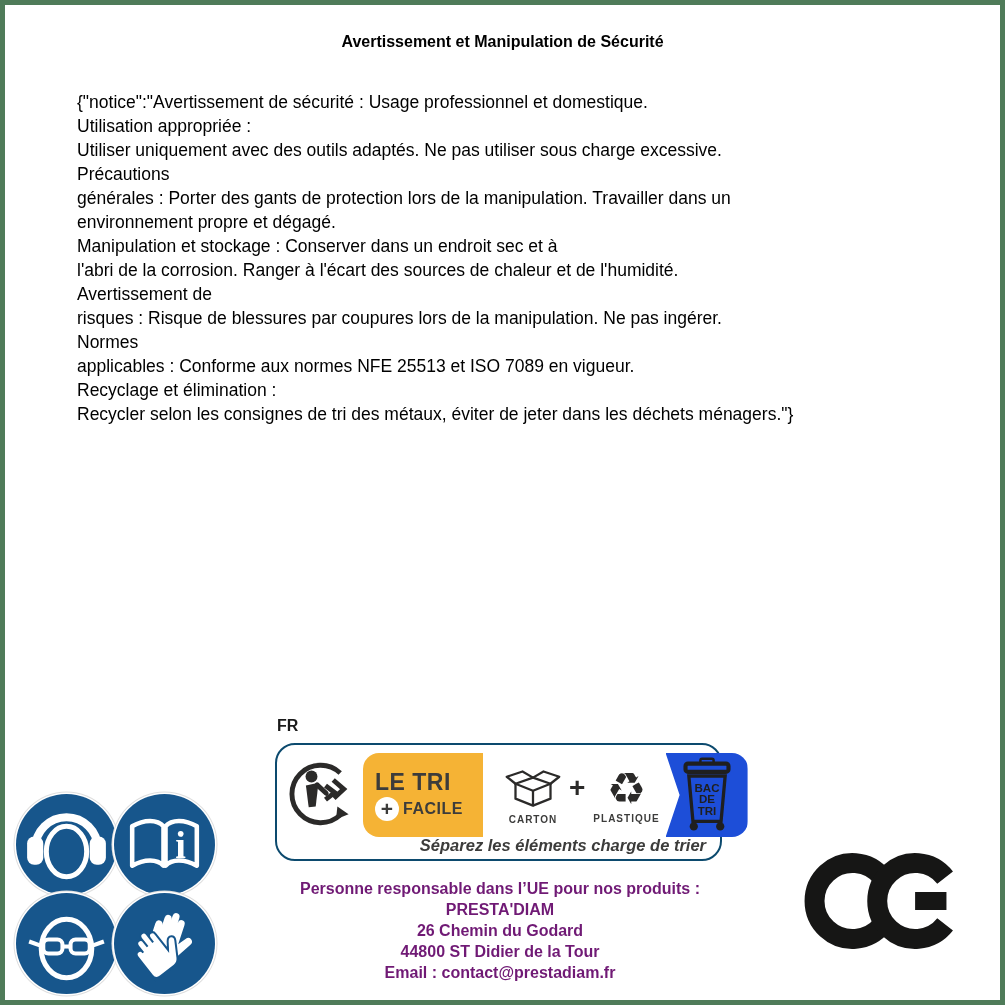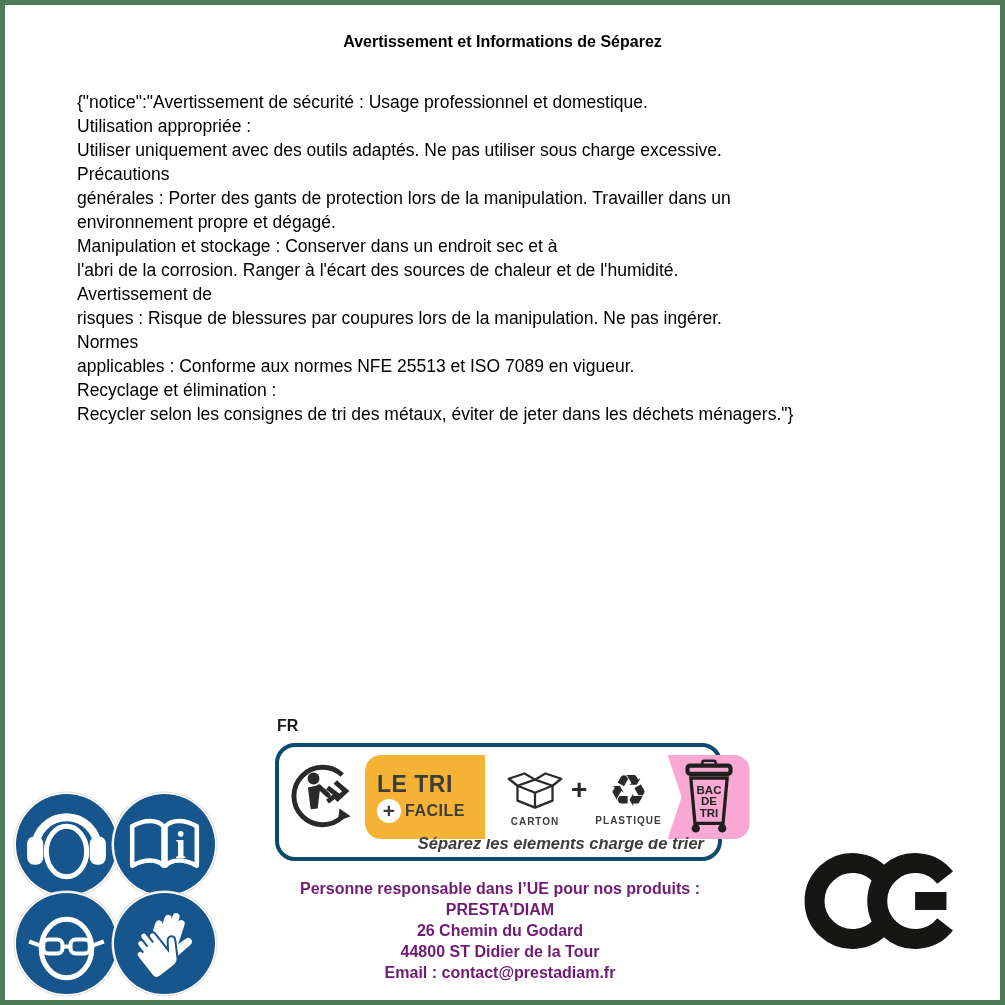--- a/index.html
+++ b/index.html
@@ -14,21 +14,21 @@
   }
   .notice{
     position:absolute;top:85px;left:72px;width:860px;
     font-size:17.5px;line-height:24px;color:#000;white-space:pre-line;
   }
 
   
   .fr-label{position:absolute;top:712px;left:272px;font-size:16px;font-weight:bold;color:#1a1a1a;}
   .badge-box{
     position:absolute;top:738px;left:270px;width:447px;height:118px;box-sizing:border-box;
-    border:4px solid #0c4a6e;border-radius:20px;background:#fff;
+    border:2px solid #0c4a6e;border-radius:20px;background:#fff;
   }
   .badge-row{position:absolute;top:8px;left:8px;height:84px;display:flex;align-items:stretch;}
   .triman{width:70px;height:74px;margin:4px 6px 0 2px;flex:none;}
   .yellow-left{
     position:relative;flex:none;background:#f5b335;border-radius:16px 0 0 16px;
     display:flex;flex-direction:column;justify-content:center;padding:0 4px 0 12px;width:104px;
   }
   .yellow-left::after{
     content:"";position:absolute;right:-13px;top:0;width:0;height:0;
     border-top:42px solid transparent;border-bottom:42px solid transparent;border-left:13px solid #f5b335;
@@ -42,21 +42,21 @@
   .facile{font-size:16px;font-weight:bold;color:#3c3c3b;letter-spacing:.5px;}
   .white-mid{
     position:relative;flex:none;background:#fff;display:flex;align-items:center;
     padding:0 6px 0 22px;z-index:1;
   }
   .mat{display:flex;flex-direction:column;align-items:center;}
   .mat-label{font-size:10px;font-weight:bold;color:#3c3c3b;letter-spacing:1px;margin-top:2px;}
   .mid-plus{font-size:28px;font-weight:bold;color:#2b2a29;margin:0 8px 14px 8px;}
   .recycle-glyph{font-size:44px;line-height:44px;color:#2b2a29;}
   .yellow-right{
-    flex:none;background:#f9a8d4;border-radius:0 16px 16px 0;width:82px;
+    flex:none;background:#1d4ed8;border-radius:0 16px 16px 0;width:82px;
     clip-path:polygon(0 0,100% 0,100% 100%,0 100%,14px 50%);
     display:flex;align-items:center;justify-content:center;
   }
   .badge-caption{
     position:absolute;right:14px;bottom:4px;font-size:16.5px;font-style:italic;
     font-weight:600;color:#3c3c3b;
   }
 
   
   .contact{
@@ -75,21 +75,21 @@
   #picto-eye{top:888px;left:11px;}
   #picto-gloves{top:888px;left:109px;}
 
   .ce-mark{position:absolute;top:842px;left:798px;width:152px;height:108px;}
 </style>
 </head>
 <body>
 
 <div class="page">
 
-  <div class="title">Avertissement et Informations de Séparez</div>
+  <div class="title">Avertissement et Manipulation de Sécurité</div>
 
   <div class="notice">{"notice":"Avertissement de sécurité : Usage professionnel et domestique.
 Utilisation appropriée :
 Utiliser uniquement avec des outils adaptés. Ne pas utiliser sous charge excessive.
 Précautions
 générales : Porter des gants de protection lors de la manipulation. Travailler dans un
 environnement propre et dégagé.
 Manipulation et stockage : Conserver dans un endroit sec et à
 l'abri de la corrosion. Ranger à l'écart des sources de chaleur et de l'humidité.
 Avertissement de

